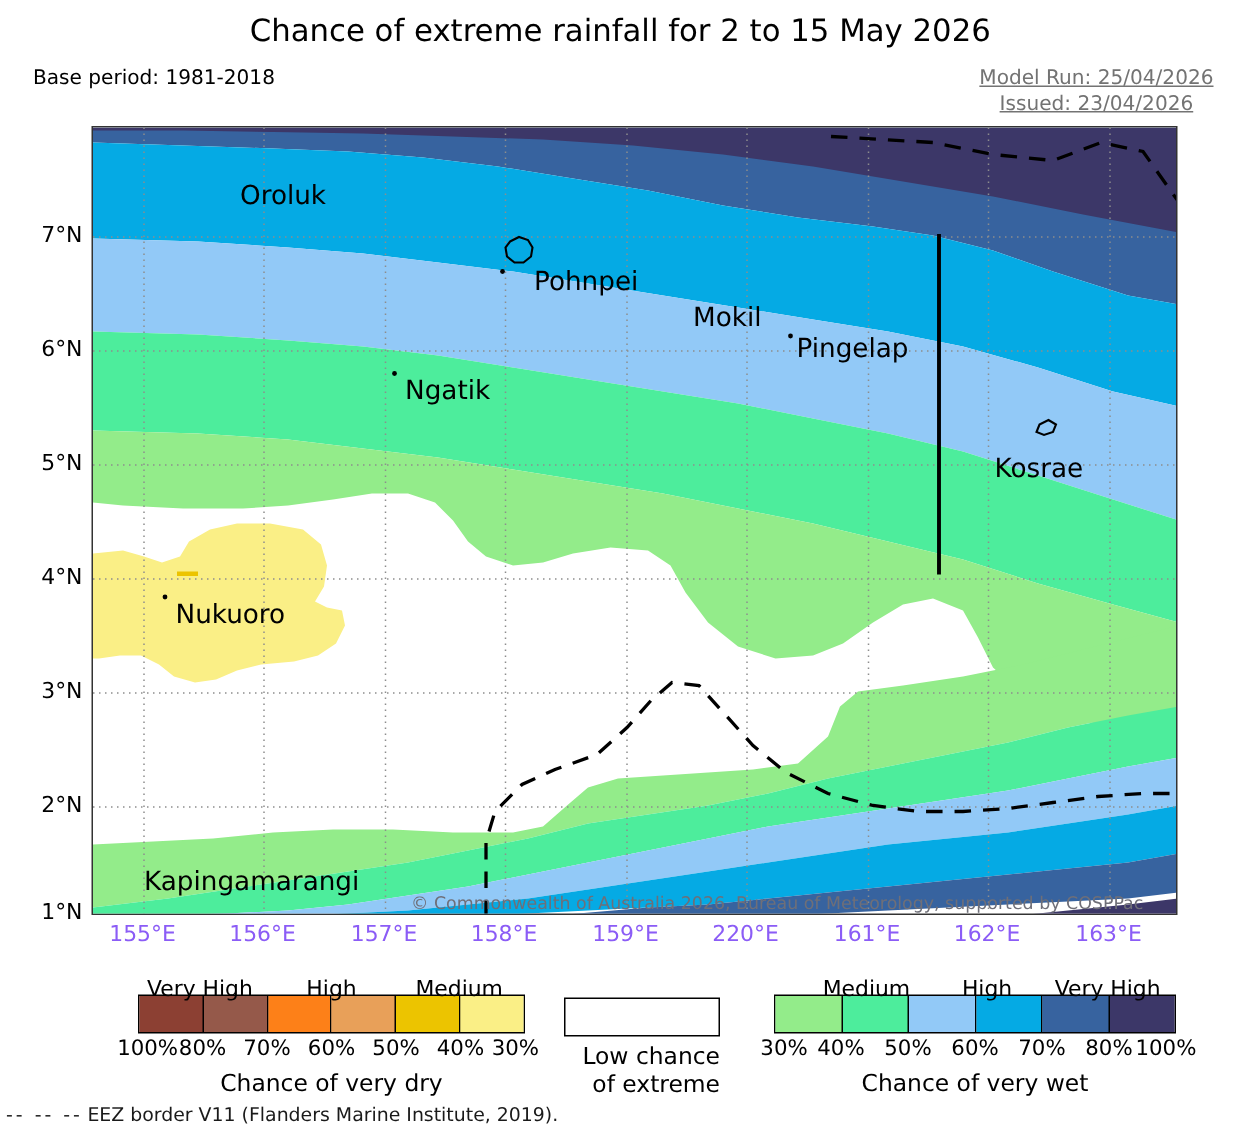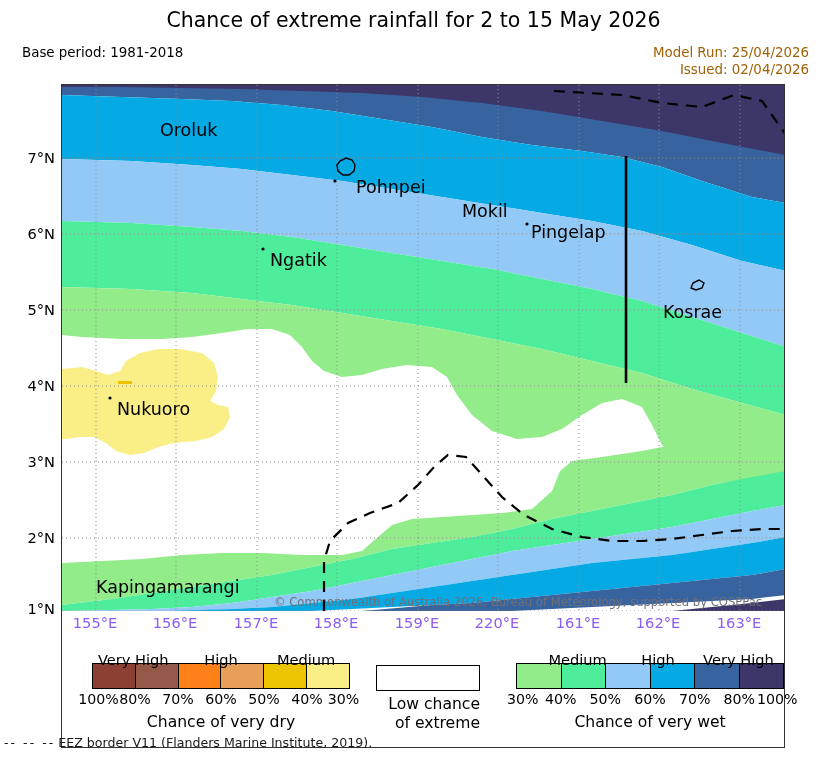--- a/index.html
+++ b/index.html
@@ -28,31 +28,32 @@
   #meta-left {
     position: absolute;
     top: 44px; left: 22px;
     font-size: 13.4px;
     line-height: 17px;
     color: #000000;
   }
   #meta-right {
     position: absolute;
     top: 44px; right: 18px;
-    text-align: right;
+    text-align: center;
     font-size: 13.4px;
     line-height: 17px;
-    color: #a16207;
+    color: #737373;
+    text-decoration: underline;
   }
 
   
   #plot-wrap {
     position: absolute;
     left: 61px; top: 84px;
-    width: 724px; height: 664px;
+    width: 724px; height: 526px;
   }
   #plot-frame {
     position: absolute; inset: 0;
     border: 1px solid #333333;
     overflow: hidden;
     background: #ffffff;
   }
   #map-svg { display: block; width: 724px; height: 526px; }
 
   .gridline { stroke: #8d8d8d; stroke-width: 1; stroke-dasharray: 1 3; fill: none; }
@@ -168,21 +169,21 @@
 <div id="page">
 
   <div id="title">Chance of extreme rainfall for 2 to 15 May 2026</div>
 
   <div id="meta-left">
     <div>Base period: 1981-2018</div>
   </div>
 
   <div id="meta-right">
     <div>Model Run: 25/04/2026</div>
-    <div>Issued: 02/04/2026</div>
+    <div>Issued: 23/04/2026</div>
   </div>
 
   <div id="ylabels">
       <div class="ytick" style="top: 73px;">7°N</div>
       <div class="ytick" style="top: 149px;">6°N</div>
       <div class="ytick" style="top: 225px;">5°N</div>
       <div class="ytick" style="top: 301px;">4°N</div>
       <div class="ytick" style="top: 377px;">3°N</div>
       <div class="ytick" style="top: 453px;">2°N</div>
       <div class="ytick" style="top: 524px;">1°N</div>

